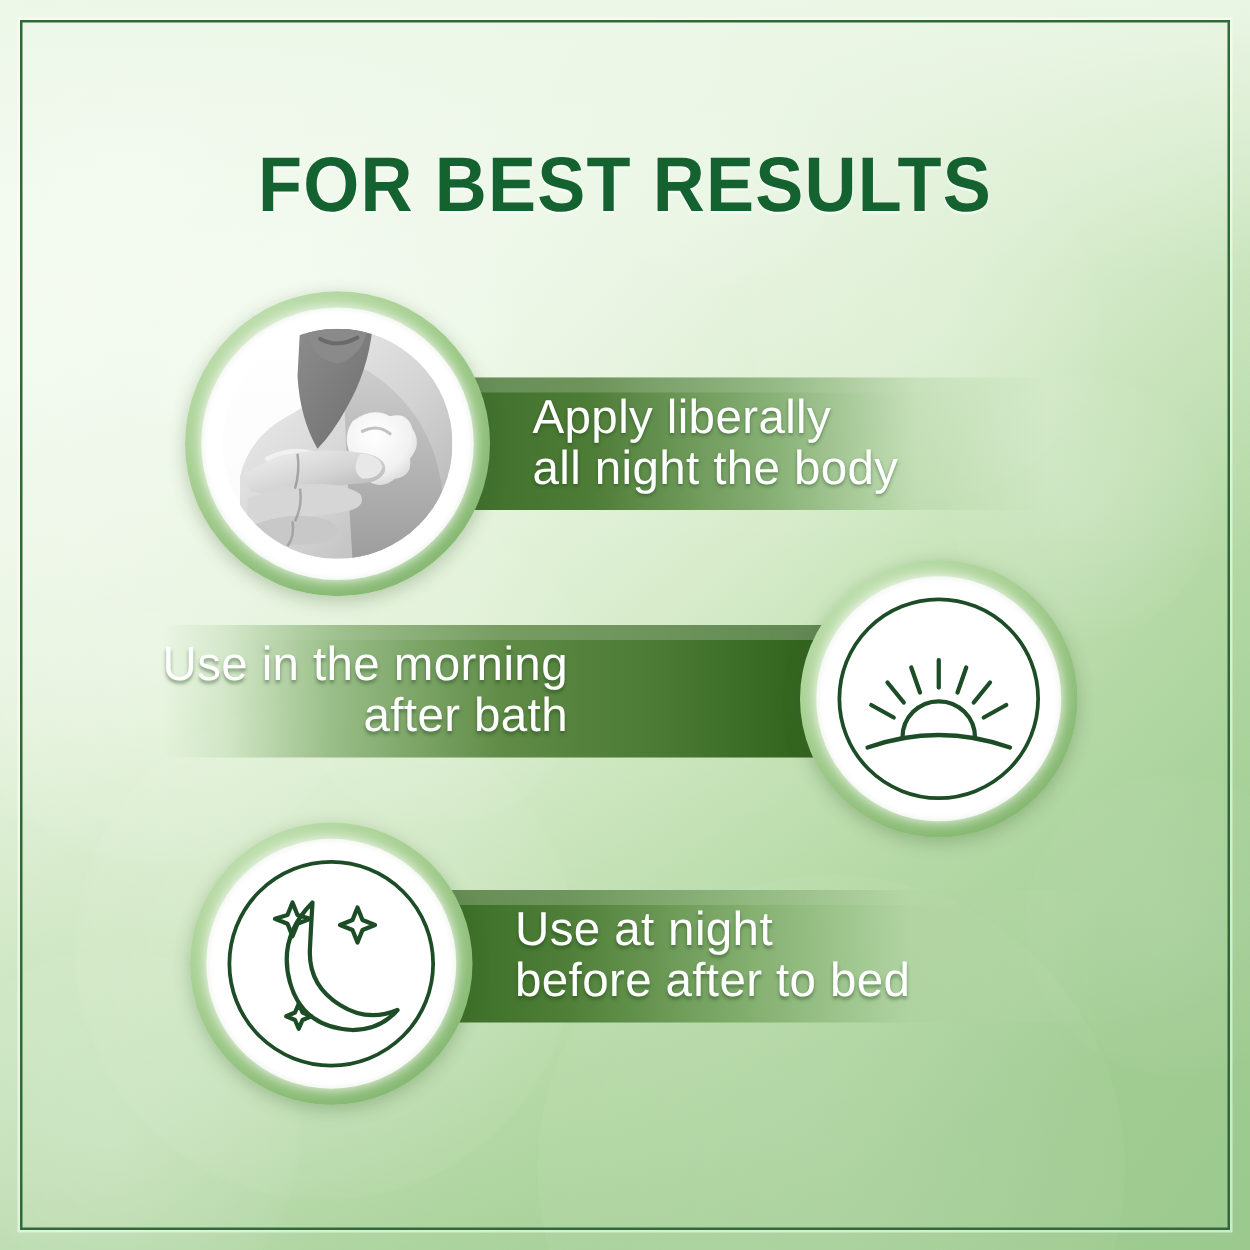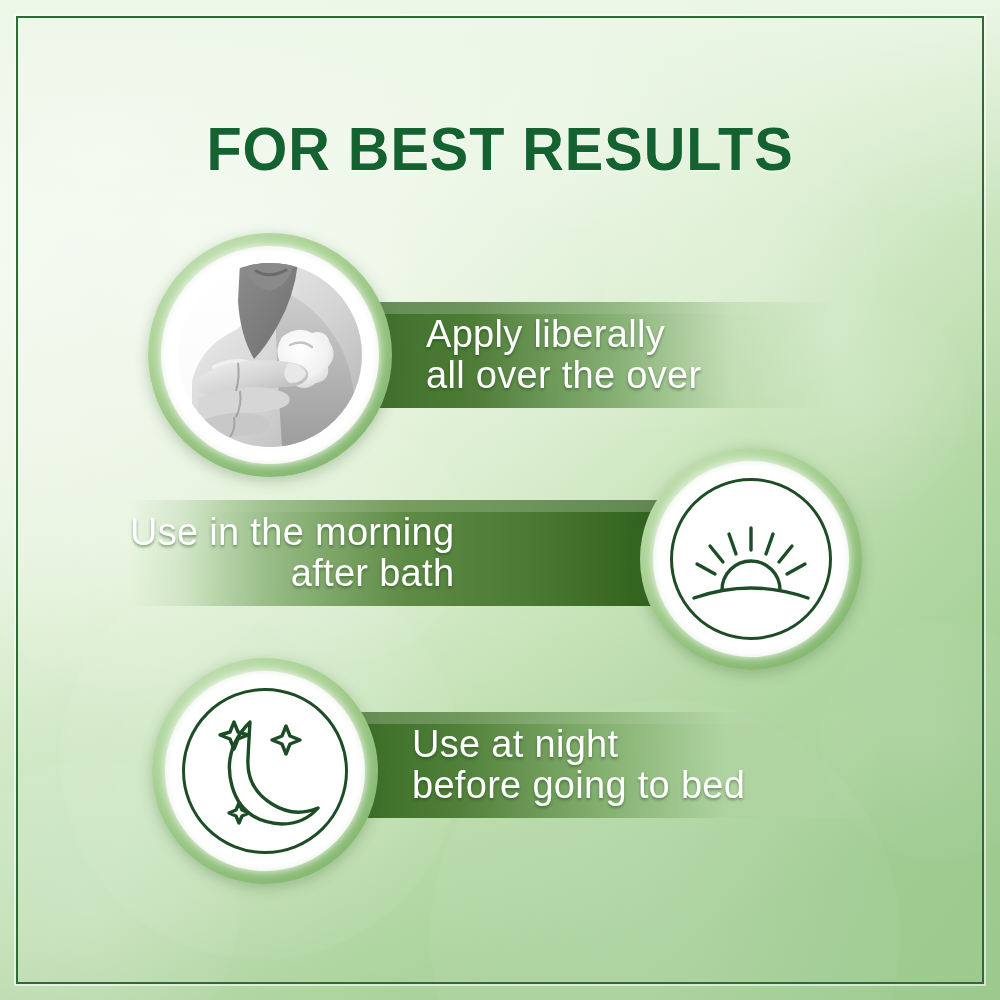--- a/index.html
+++ b/index.html
@@ -217,21 +217,21 @@
   <div class="bg-tint"></div>
   <div class="bg-top-wash"></div>
 
   <div class="frame"></div>
 
   <div class="title">FOR BEST RESULTS</div>
 
   <div class="bar" id="bar-1">
     <div class="bar-top"></div>
     <div class="bar-text">Apply liberally
-all over the over</div>
+all night the body</div>
   </div>
 
   <div class="circle" id="circle-1">
     <div class="ring-outer"></div>
     <div class="ring-white"></div>
     <div class="disc">
       <div class="photo">
         <svg viewBox="0 0 184 184" width="184" height="184" aria-hidden="true">
           <defs>
             <linearGradient id="skinA" x1="0" y1="0" x2="1" y2="1">
@@ -309,21 +309,21 @@
           <path d="M135 86 L117 96"></path>
         </g>
       </svg>
     </div>
     <div class="disc-stroke"></div>
   </div>
 
   <div class="bar" id="bar-3">
     <div class="bar-top"></div>
     <div class="bar-text">Use at night
-before going to bed</div>
+before after to bed</div>
   </div>
 
   <div class="circle" id="circle-3">
     <div class="ring-outer"></div>
     <div class="ring-white"></div>
     <div class="disc">
       <svg viewBox="0 0 166 166" width="166" height="166" aria-hidden="true">
         <g stroke="#1d4d27" stroke-width="3.4" fill="none" stroke-linejoin="round" stroke-linecap="round">
 
           <path d="M68 34 Q40 62 50 98 Q60 134 100 136 Q122 136 136 120 Q112 130 90 116 Q64 100 66 70 Q67 50 68 34 Z"></path>

